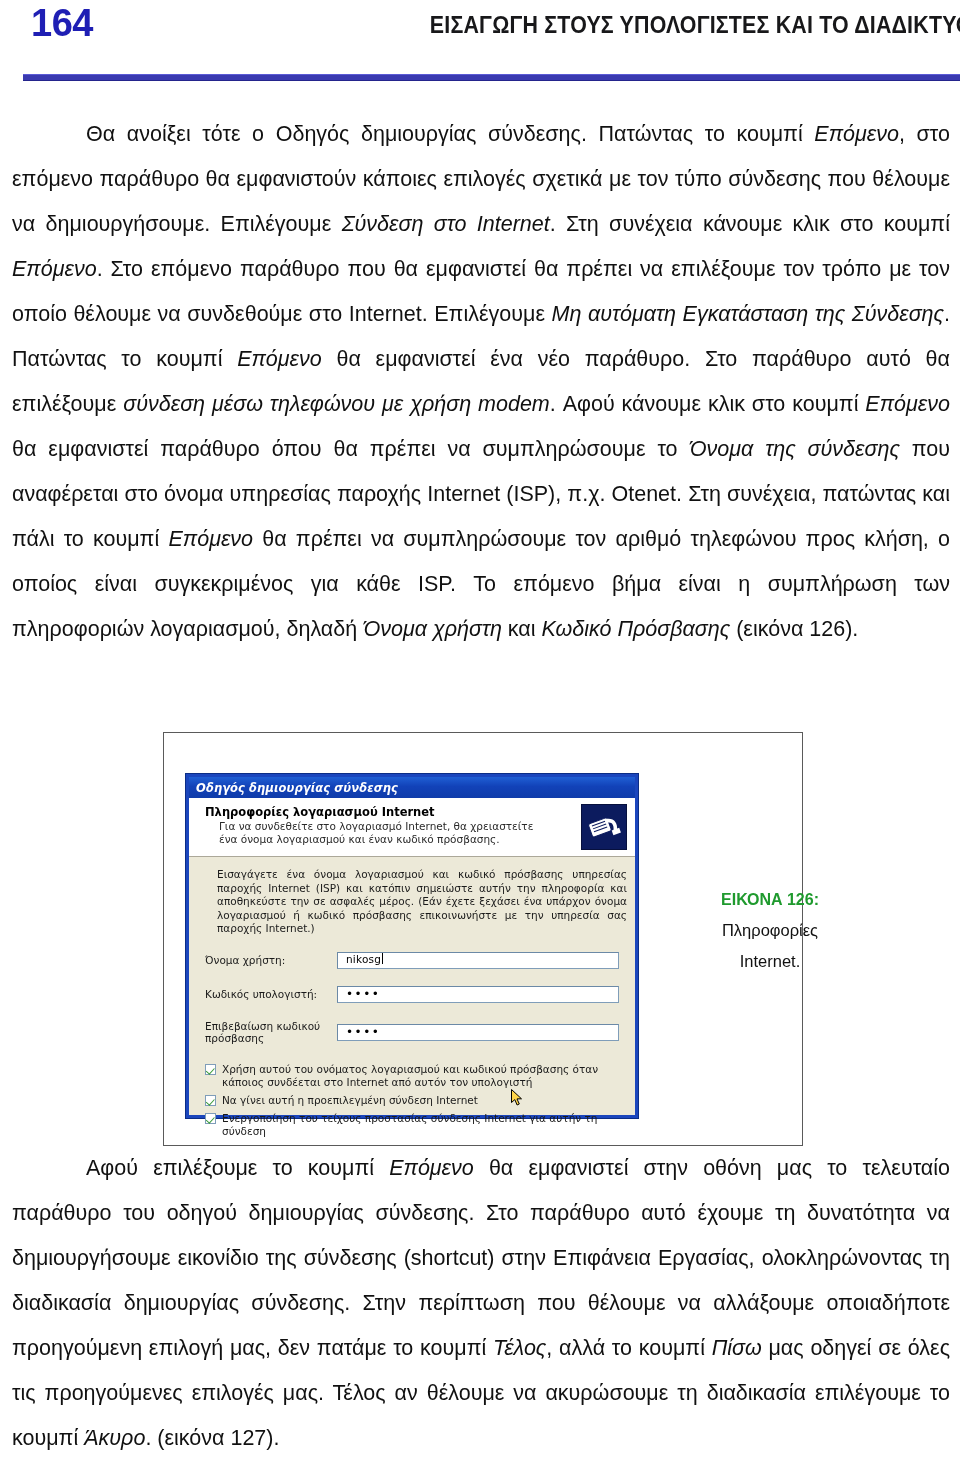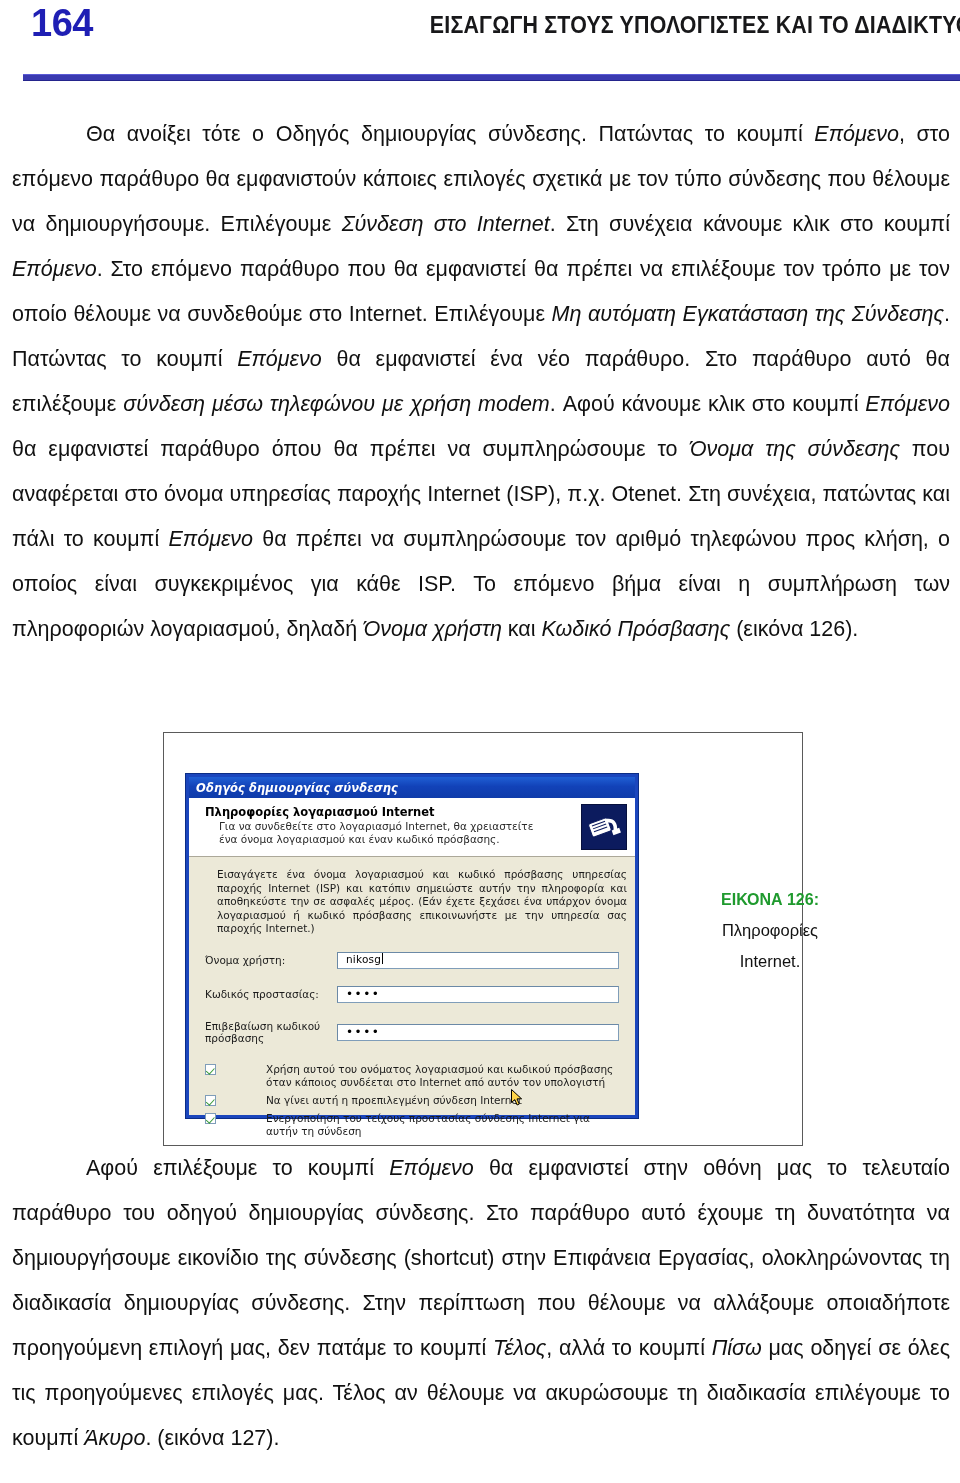--- a/index.html
+++ b/index.html
@@ -212,21 +212,20 @@
     width: 3.5px; height: 6.5px;
     border: solid #3a9b3a;
     border-width: 0 1.8px 1.8px 0;
     transform: rotate(42deg);
   }
   .check-label {
     font-size: 10.5px;
     line-height: 13px;
     color: #1a1a1a;
     max-width: 390px;
-    margin-left: 44px;
   }
   .dlg-footer {
     position: absolute;
     left: 0; right: 0; bottom: 0;
     height: 47px;
     border-top: 1px solid #aca899;
     box-shadow: inset 0 1px 0 #ffffff;
     display: flex;
     align-items: center;
     justify-content: flex-end;
@@ -321,21 +320,21 @@
   <div class="dlg-body">
     <div class="dlg-intro">Εισαγάγετε ένα όνομα λογαριασμού και κωδικό πρόσβασης υπηρεσίας παροχής Internet (ISP) και κατόπιν σημειώστε αυτήν την πληροφορία και αποθηκεύστε την σε ασφαλές μέρος. (Εάν έχετε ξεχάσει ένα υπάρχον όνομα λογαριασμού ή κωδικό πρόσβασης επικοινωνήστε με την υπηρεσία σας παροχής Internet.)</div>
 
     <div class="field-grid">
       <div class="field-label">Όνομα χρήστη:</div>
       <div class="field-input">
           <span>nikosg</span>
           <span class="caret"></span>
         </div>
 
-      <div class="field-label">Κωδικός προστασίας:</div>
+      <div class="field-label">Κωδικός υπολογιστή:</div>
       <div class="field-input pw">
           <span>••••</span>
         </div>
 
       <div class="field-label">Επιβεβαίωση κωδικού πρόσβασης</div>
       <div class="field-input pw">
           <span>••••</span>
         </div>
     </div>
 

